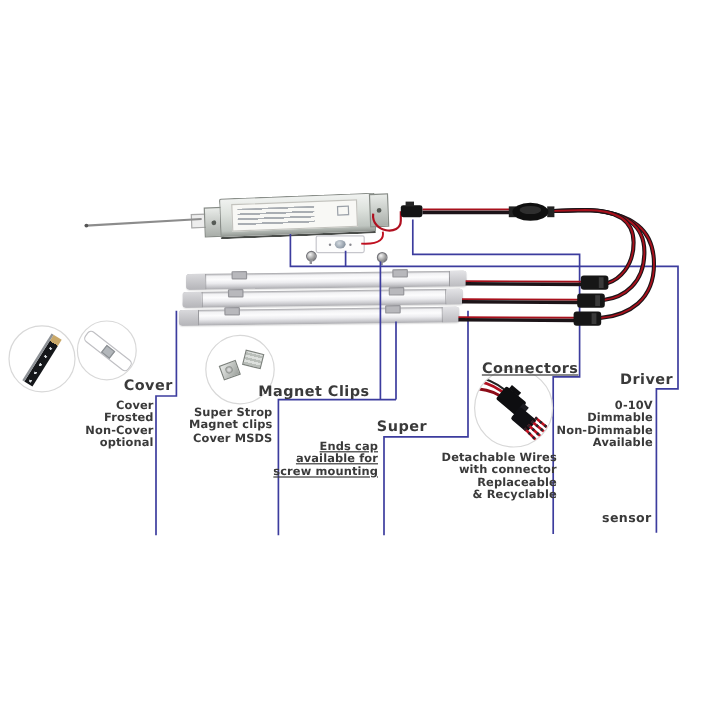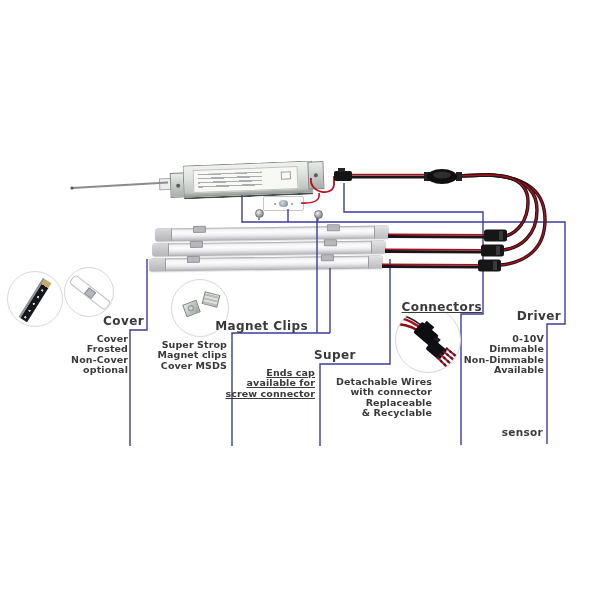--- a/index.html
+++ b/index.html
@@ -9,21 +9,21 @@
   .t{position:absolute;font-weight:bold;color:#3a3a3a;white-space:nowrap;}
   .title{font-size:12px;letter-spacing:.4px;}
   .body{font-size:9.5px;line-height:10.4px;text-align:right;letter-spacing:.1px;}
   .cover-title{right:456px;top:314px;}
   .cover-body{right:472px;top:334px;}
   .magnet-title{right:292px;top:319px;}
   .magnet-body{right:373px;top:340px;margin-left:40px;}
   .ends-title{left:314px;top:348px;}
   .ends-body{right:285px;top:368px;text-decoration:underline;}
   .conn-title{right:118px;top:300px;text-decoration:underline;}
-  .conn-body{right:168px;top:377px;}
+  .conn-body{right:136px;top:377px;}
   .driver-title{right:39px;top:309px;}
   .driver-body{right:56px;top:334px;}
   .sensor-label{right:57px;top:426px;font-size:10.5px;letter-spacing:.3px;}
   
   .strip{position:absolute;width:234px;height:13px;border-radius:3px;
     background:linear-gradient(180deg,#a2a2a6 0,#f2f2f4 2px,#fcfcfd 5px,#ececef 8px,#c9c9cd 11px,#ababaf 13px);
     box-shadow:0 1px 1px rgba(0,0,0,.12);transform:rotate(-.7deg);}
   .strip::before{content:"";position:absolute;left:0;top:0;width:16px;height:100%;
     background:linear-gradient(180deg,#d9d9dc,#b5b5b9);border-right:1px solid #9a9a9e;border-radius:3px 0 0 3px;}
   .strip::after{content:"";position:absolute;right:0;top:0;width:14px;height:100%;
@@ -221,21 +221,21 @@
   <div class="t body magnet-body">
     <div>Super Strop</div>
     <div>Magnet clips</div>
     <div>Cover MSDS</div>
   </div>
 
   <div class="t title ends-title">Super</div>
   <div class="t body ends-body">
     <div>Ends cap</div>
     <div>available for</div>
-    <div>screw connector</div>
+    <div>screw mounting</div>
   </div>
 
   <div class="t title conn-title">Connectors</div>
   <div class="t body conn-body">
     <div>Detachable Wires</div>
     <div>with connector</div>
     <div>Replaceable</div>
     <div>&amp; Recyclable</div>
   </div>
 

